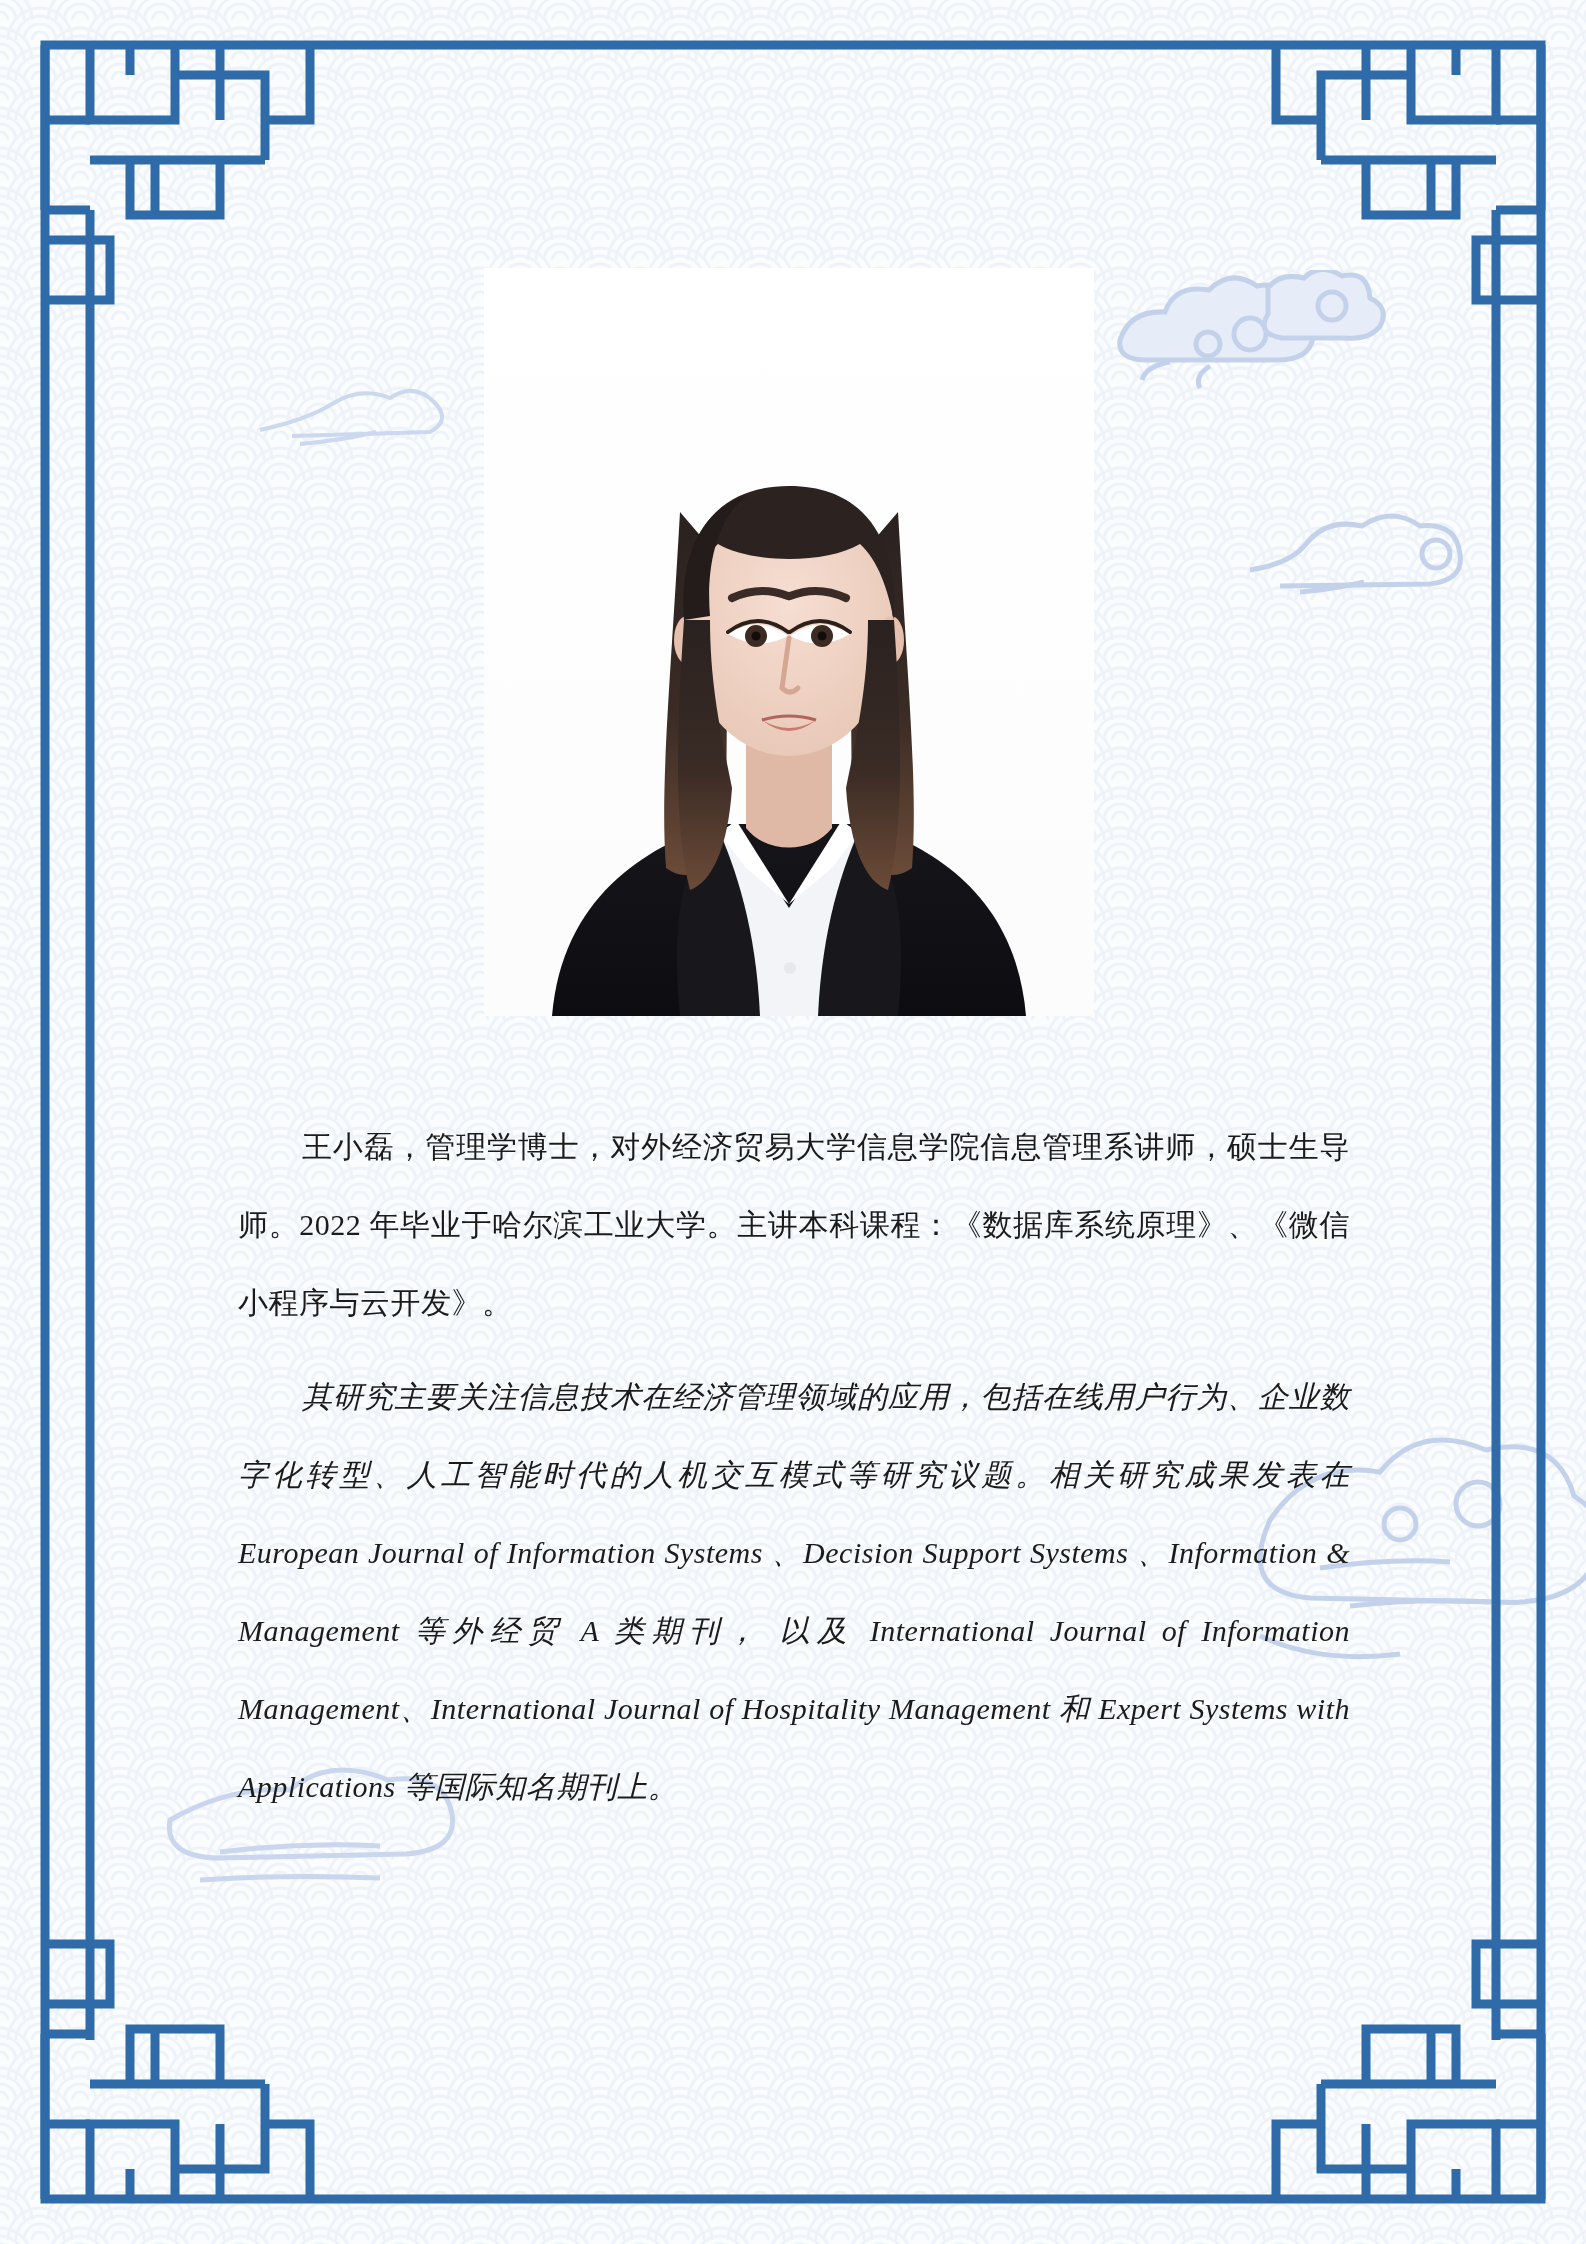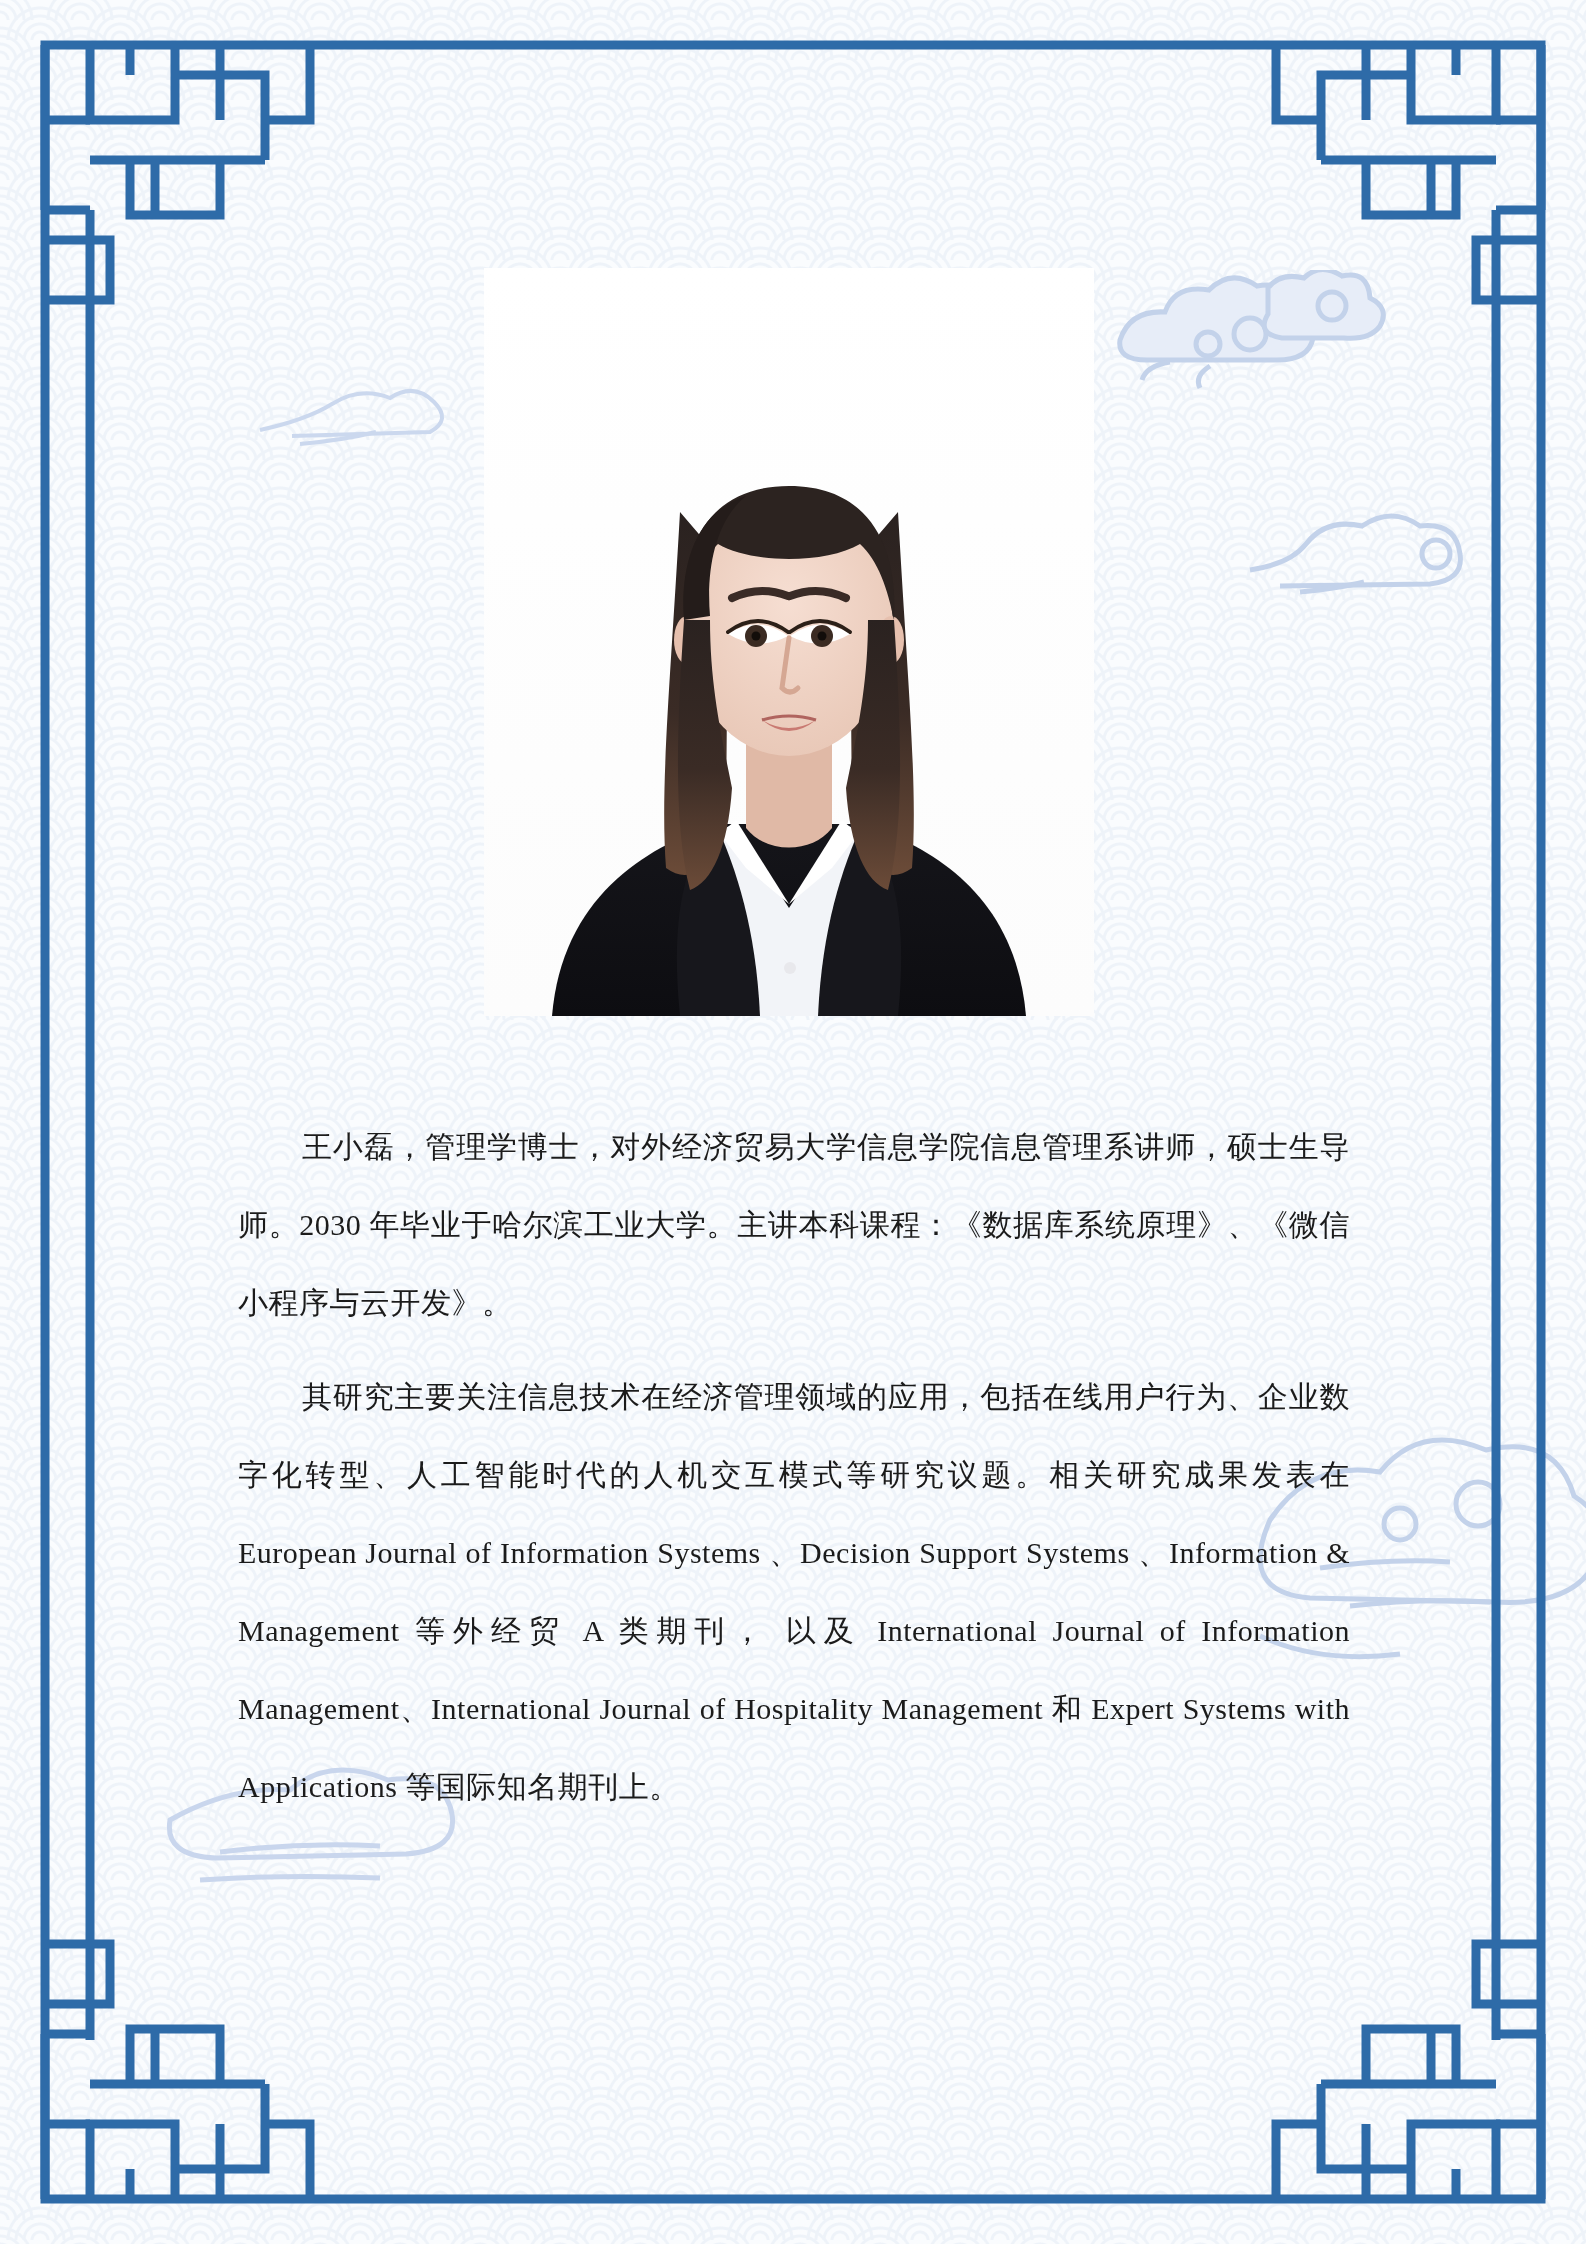--- a/index.html
+++ b/index.html
@@ -75,21 +75,21 @@
     margin: 0 0 6px 0;
     font-family: "Liberation Serif", serif;
     font-size: 30px;
     line-height: 78px;
     color: #1b1b1b;
     text-align: justify;
     text-justify: inter-character;
     text-indent: 64px;
     letter-spacing: 0.5px;
   }
-  .para.p2 { margin-top: 16px; }
+  .para.p2 { margin-top: 16px; font-style: italic; }
 
   
   .cloud { position: absolute; pointer-events: none; }
 </style>
 </head>
 <body>
 
 <div class="page">
 
   <div class="bg-pattern"></div>
@@ -270,17 +270,17 @@
 
       <path d="M278 452 q27 16 54 0 q-27 22 -54 0 Z" fill="#c97a72"></path>
       <path d="M278 452 q27 -8 54 0" stroke="#b0645e" stroke-width="3" fill="none"></path>
 
       <path d="M200 352 C 192 470 190 560 206 622 C 228 614 244 580 248 520 C 238 470 226 420 226 352 Z" fill="url(#hairG)"></path>
       <path d="M410 352 C 418 470 420 560 404 622 C 382 614 366 580 362 520 C 372 470 384 420 384 352 Z" fill="url(#hairG)"></path>
     </svg>
   </div>
 
   <div class="bio">
-    <p class="para p1">王小磊，管理学博士，对外经济贸易大学信息学院信息管理系讲师，硕士生导师。2030 年毕业于哈尔滨工业大学。主讲本科课程：《数据库系统原理》、《微信小程序与云开发》。</p>
+    <p class="para p1">王小磊，管理学博士，对外经济贸易大学信息学院信息管理系讲师，硕士生导师。2022 年毕业于哈尔滨工业大学。主讲本科课程：《数据库系统原理》、《微信小程序与云开发》。</p>
     <p class="para p2">其研究主要关注信息技术在经济管理领域的应用，包括在线用户行为、企业数字化转型、人工智能时代的人机交互模式等研究议题。相关研究成果发表在 European Journal of Information Systems 、Decision Support Systems 、Information &amp; Management 等外经贸 A 类期刊， 以及 International Journal of Information Management、International Journal of Hospitality Management 和 Expert Systems with Applications 等国际知名期刊上。</p>
   </div>
 
 </div>
 
 </body></html>

